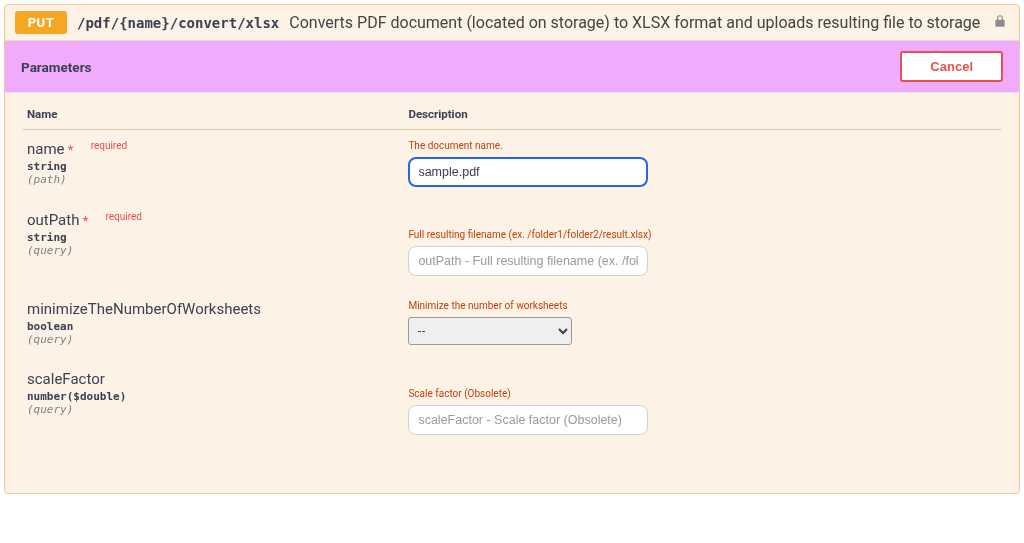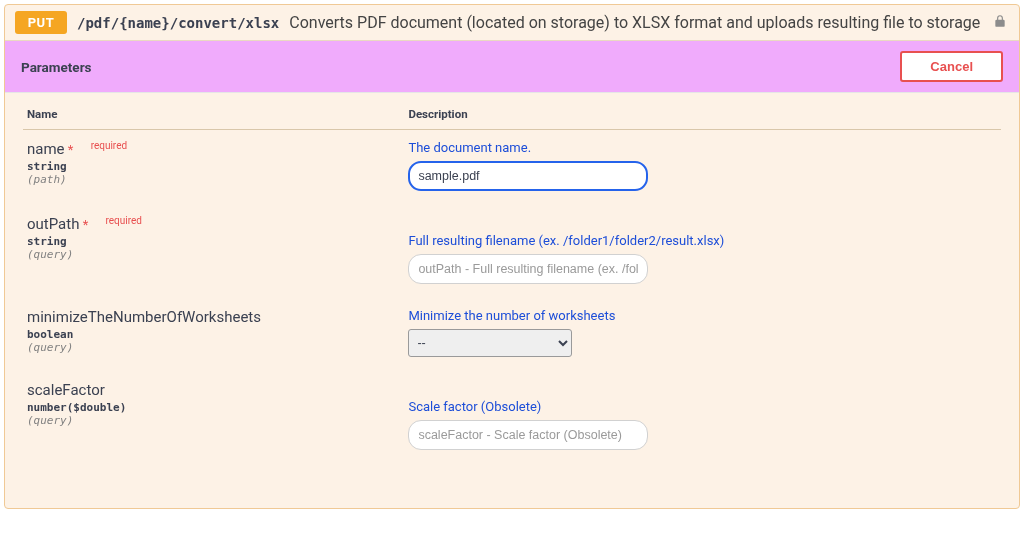--- a/index.html
+++ b/index.html
@@ -115,30 +115,30 @@
     color: #3b4151;
     margin-top: 2px;
   }
   .pin {
     font-family: ui-monospace, SFMono-Regular, Menlo, monospace;
     font-size: 11px;
     font-style: italic;
     color: #808080;
   }
   .pdesc {
-    font-size: 13px;
-    color: #1d4ed8;
+    font-size: 10px;
+    color: #c2410c;
     margin-bottom: 6px;
   }
   .txt-input {
     width: 240px;
     padding: 7px 9px;
     font-size: 12.5px;
     border: 1px solid #d1d1d1;
-    border-radius: 13px;
+    border-radius: 8px;
     background: #fff;
     color: #3b4151;
   }
   .txt-input::placeholder { color: #9a9a9a; }
   .txt-input.focused {
     border: 2px solid #2563eb;
     outline: none;
     padding: 6px 8px;
   }
   .sel {

